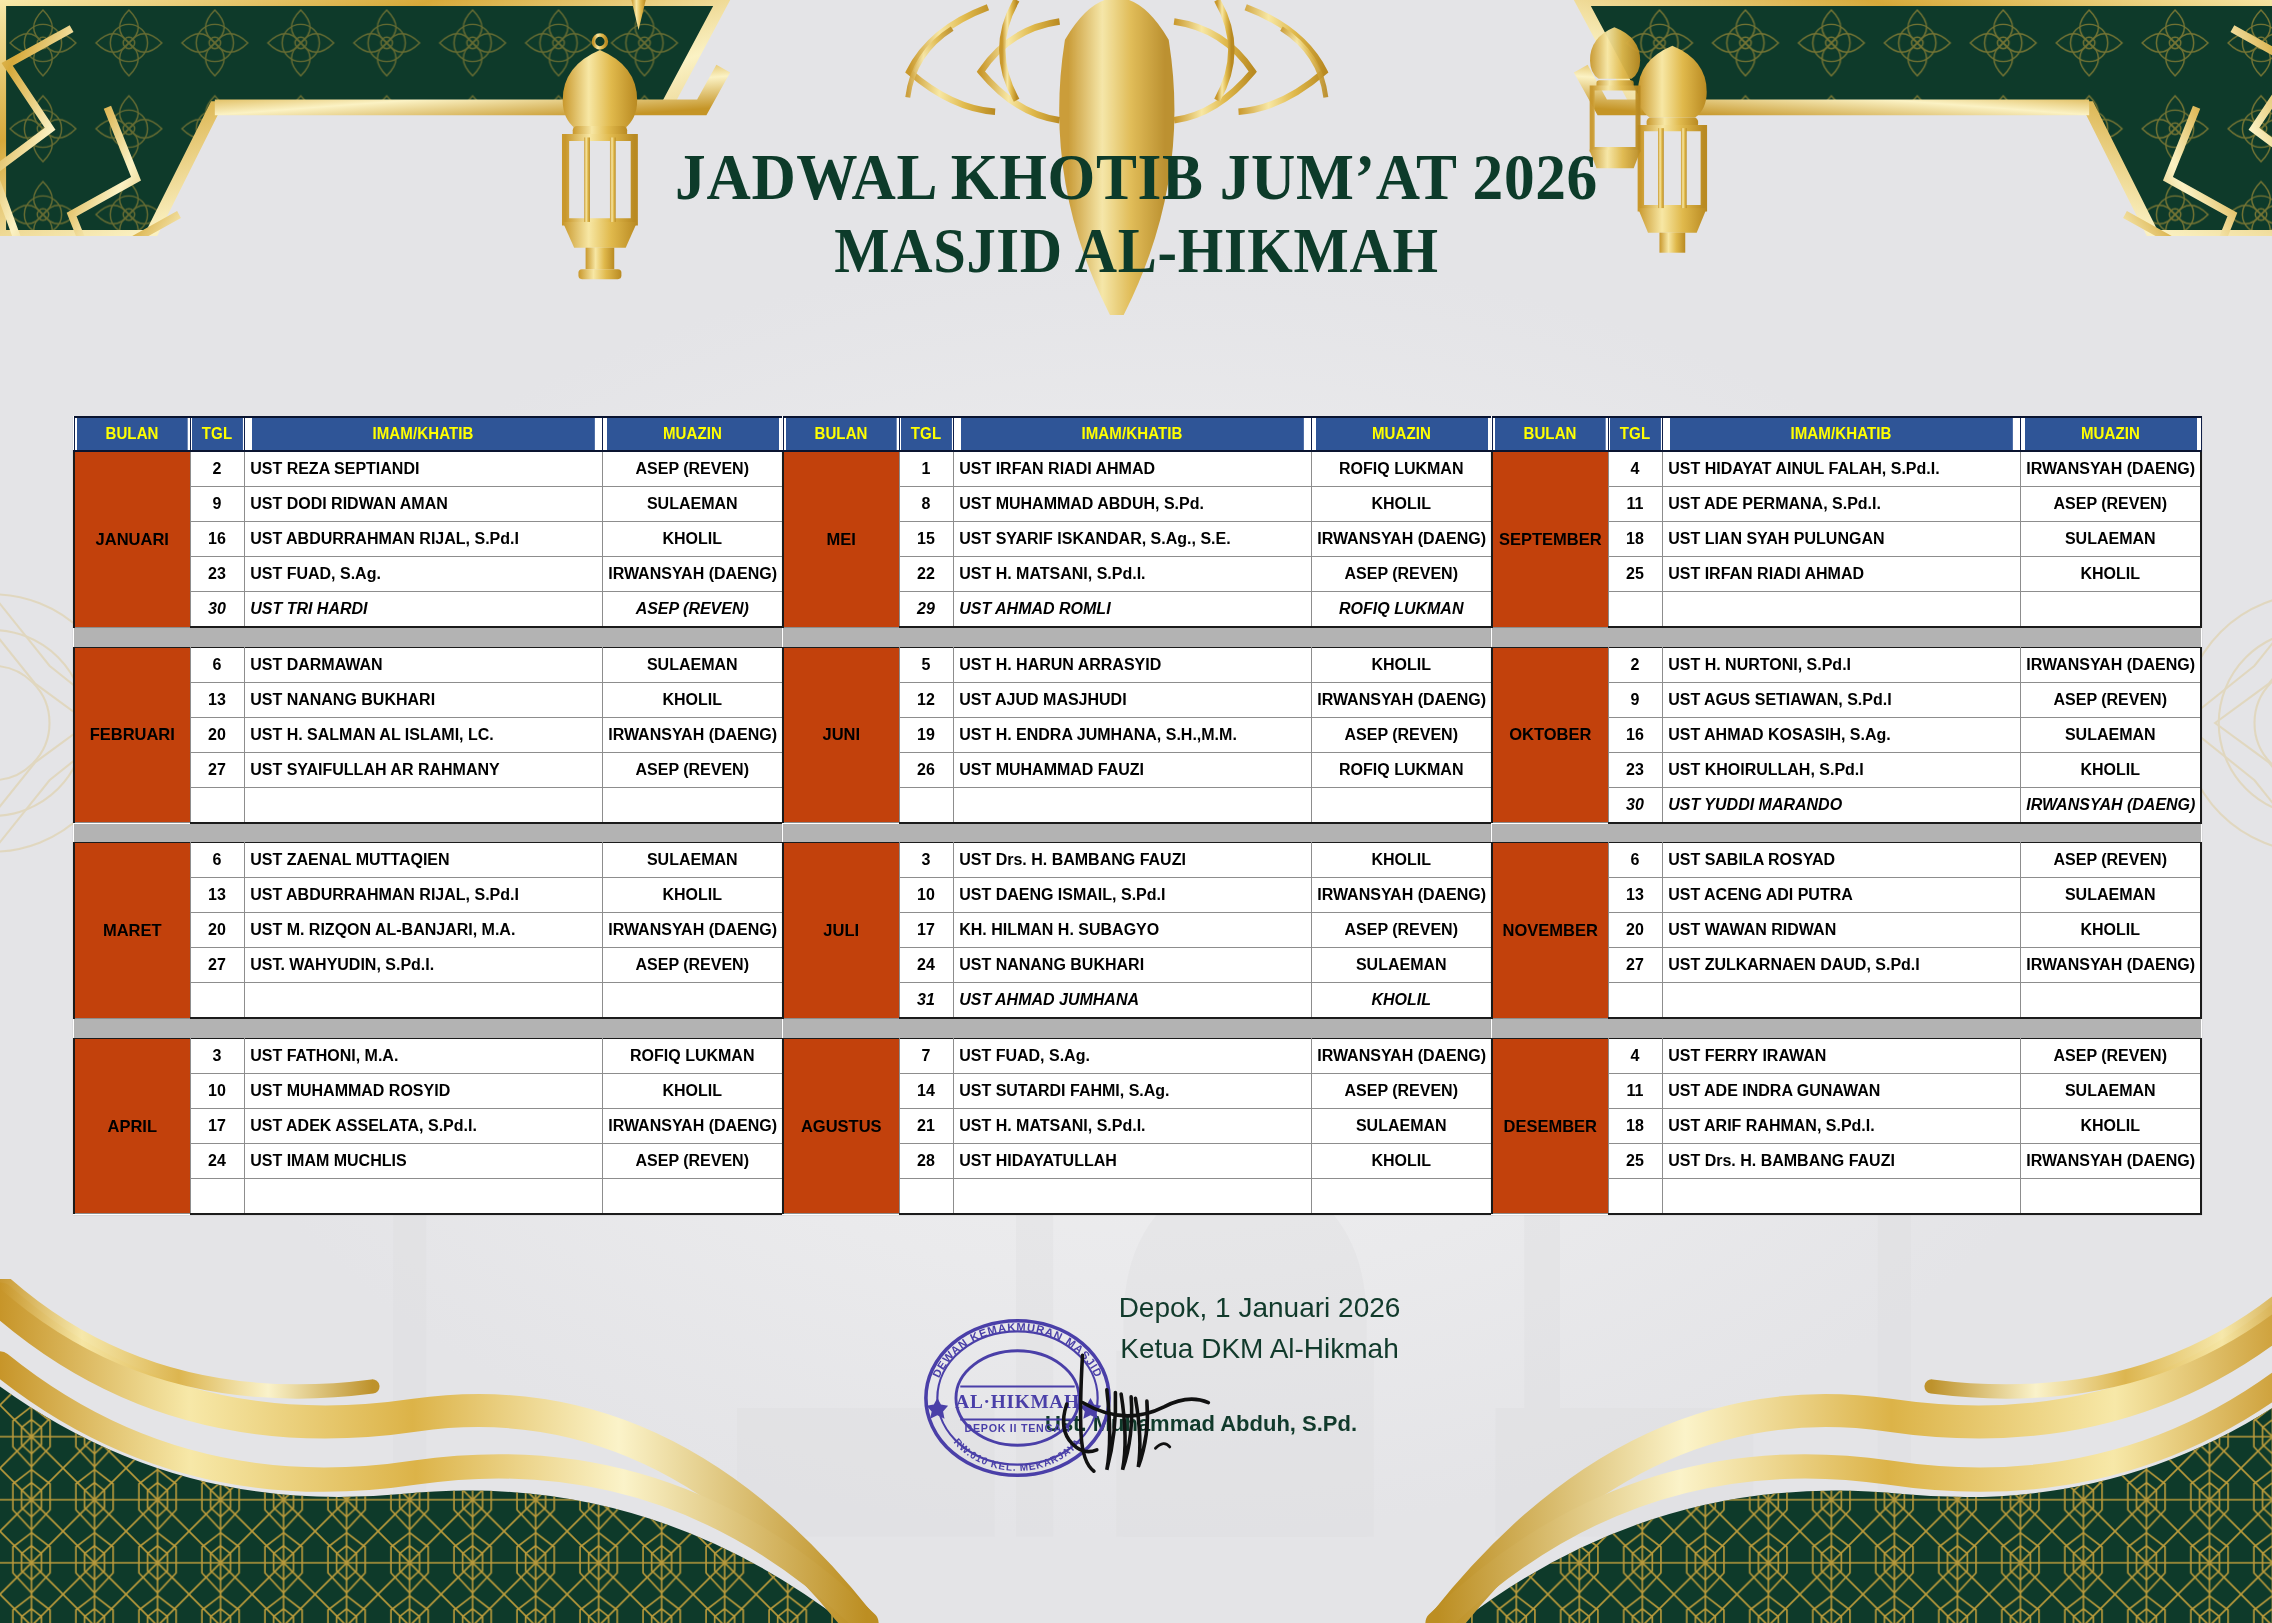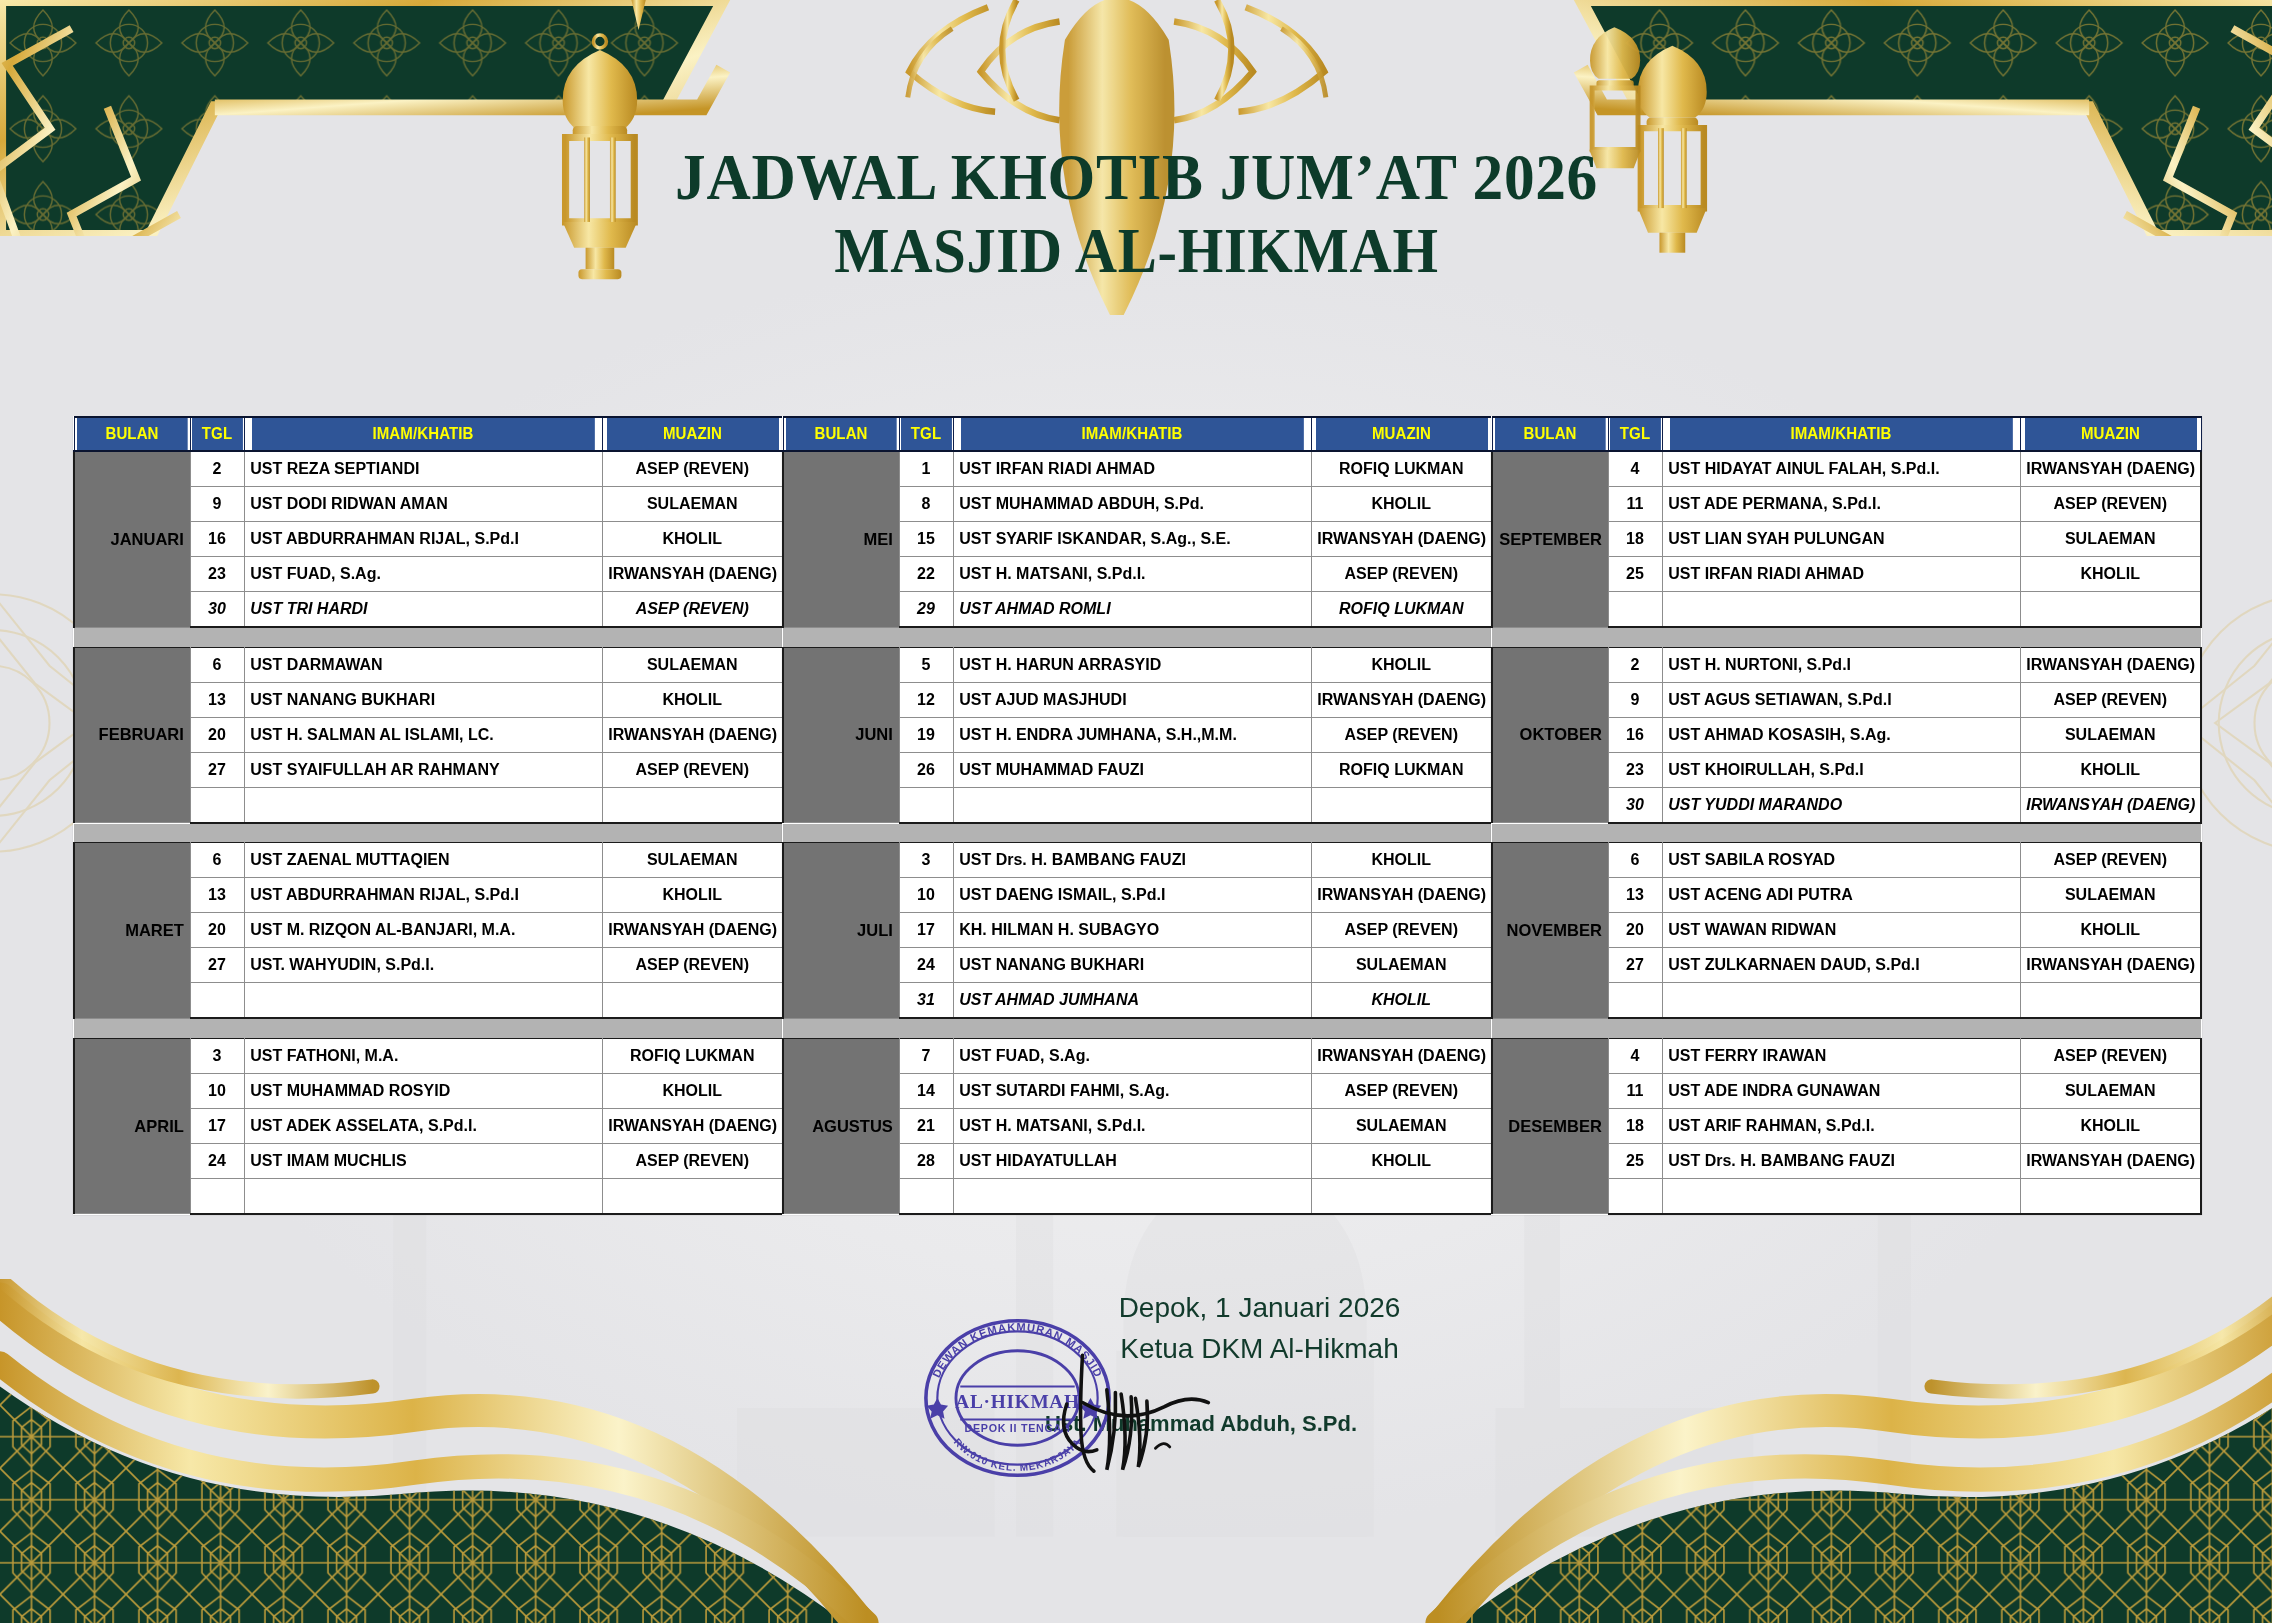--- a/index.html
+++ b/index.html
@@ -102,22 +102,22 @@
     font-size:16px;
     font-weight:bold;
     color:#000;
     padding:0 5.7px;
     background:#fff;
     white-space:nowrap;
     overflow:hidden;
     font-family:"Liberation Sans", sans-serif;
   }
   table.sched td.month{
-    background:#737373;
-    text-align:right;
+    background:#c2410c;
+    text-align:center;
     font-size:16.5px;
     border-left:2.1px solid #1b1b1b;
     border-right:0.7px solid #8d8d8d;
   }
   table.sched td.tgl{text-align:center;padding:0;}
   table.sched td.imam{text-align:left;}
   table.sched td.muazin{text-align:center;border-right:2.1px solid #1b1b1b;}
   table.sched tr.lastrow td{border-bottom:2.1px solid #1b1b1b;font-style:italic;}
   table.sched tr.firstrow td{border-top:1.4px solid #1b1b1b;}
   table.sched tr.gap td{

